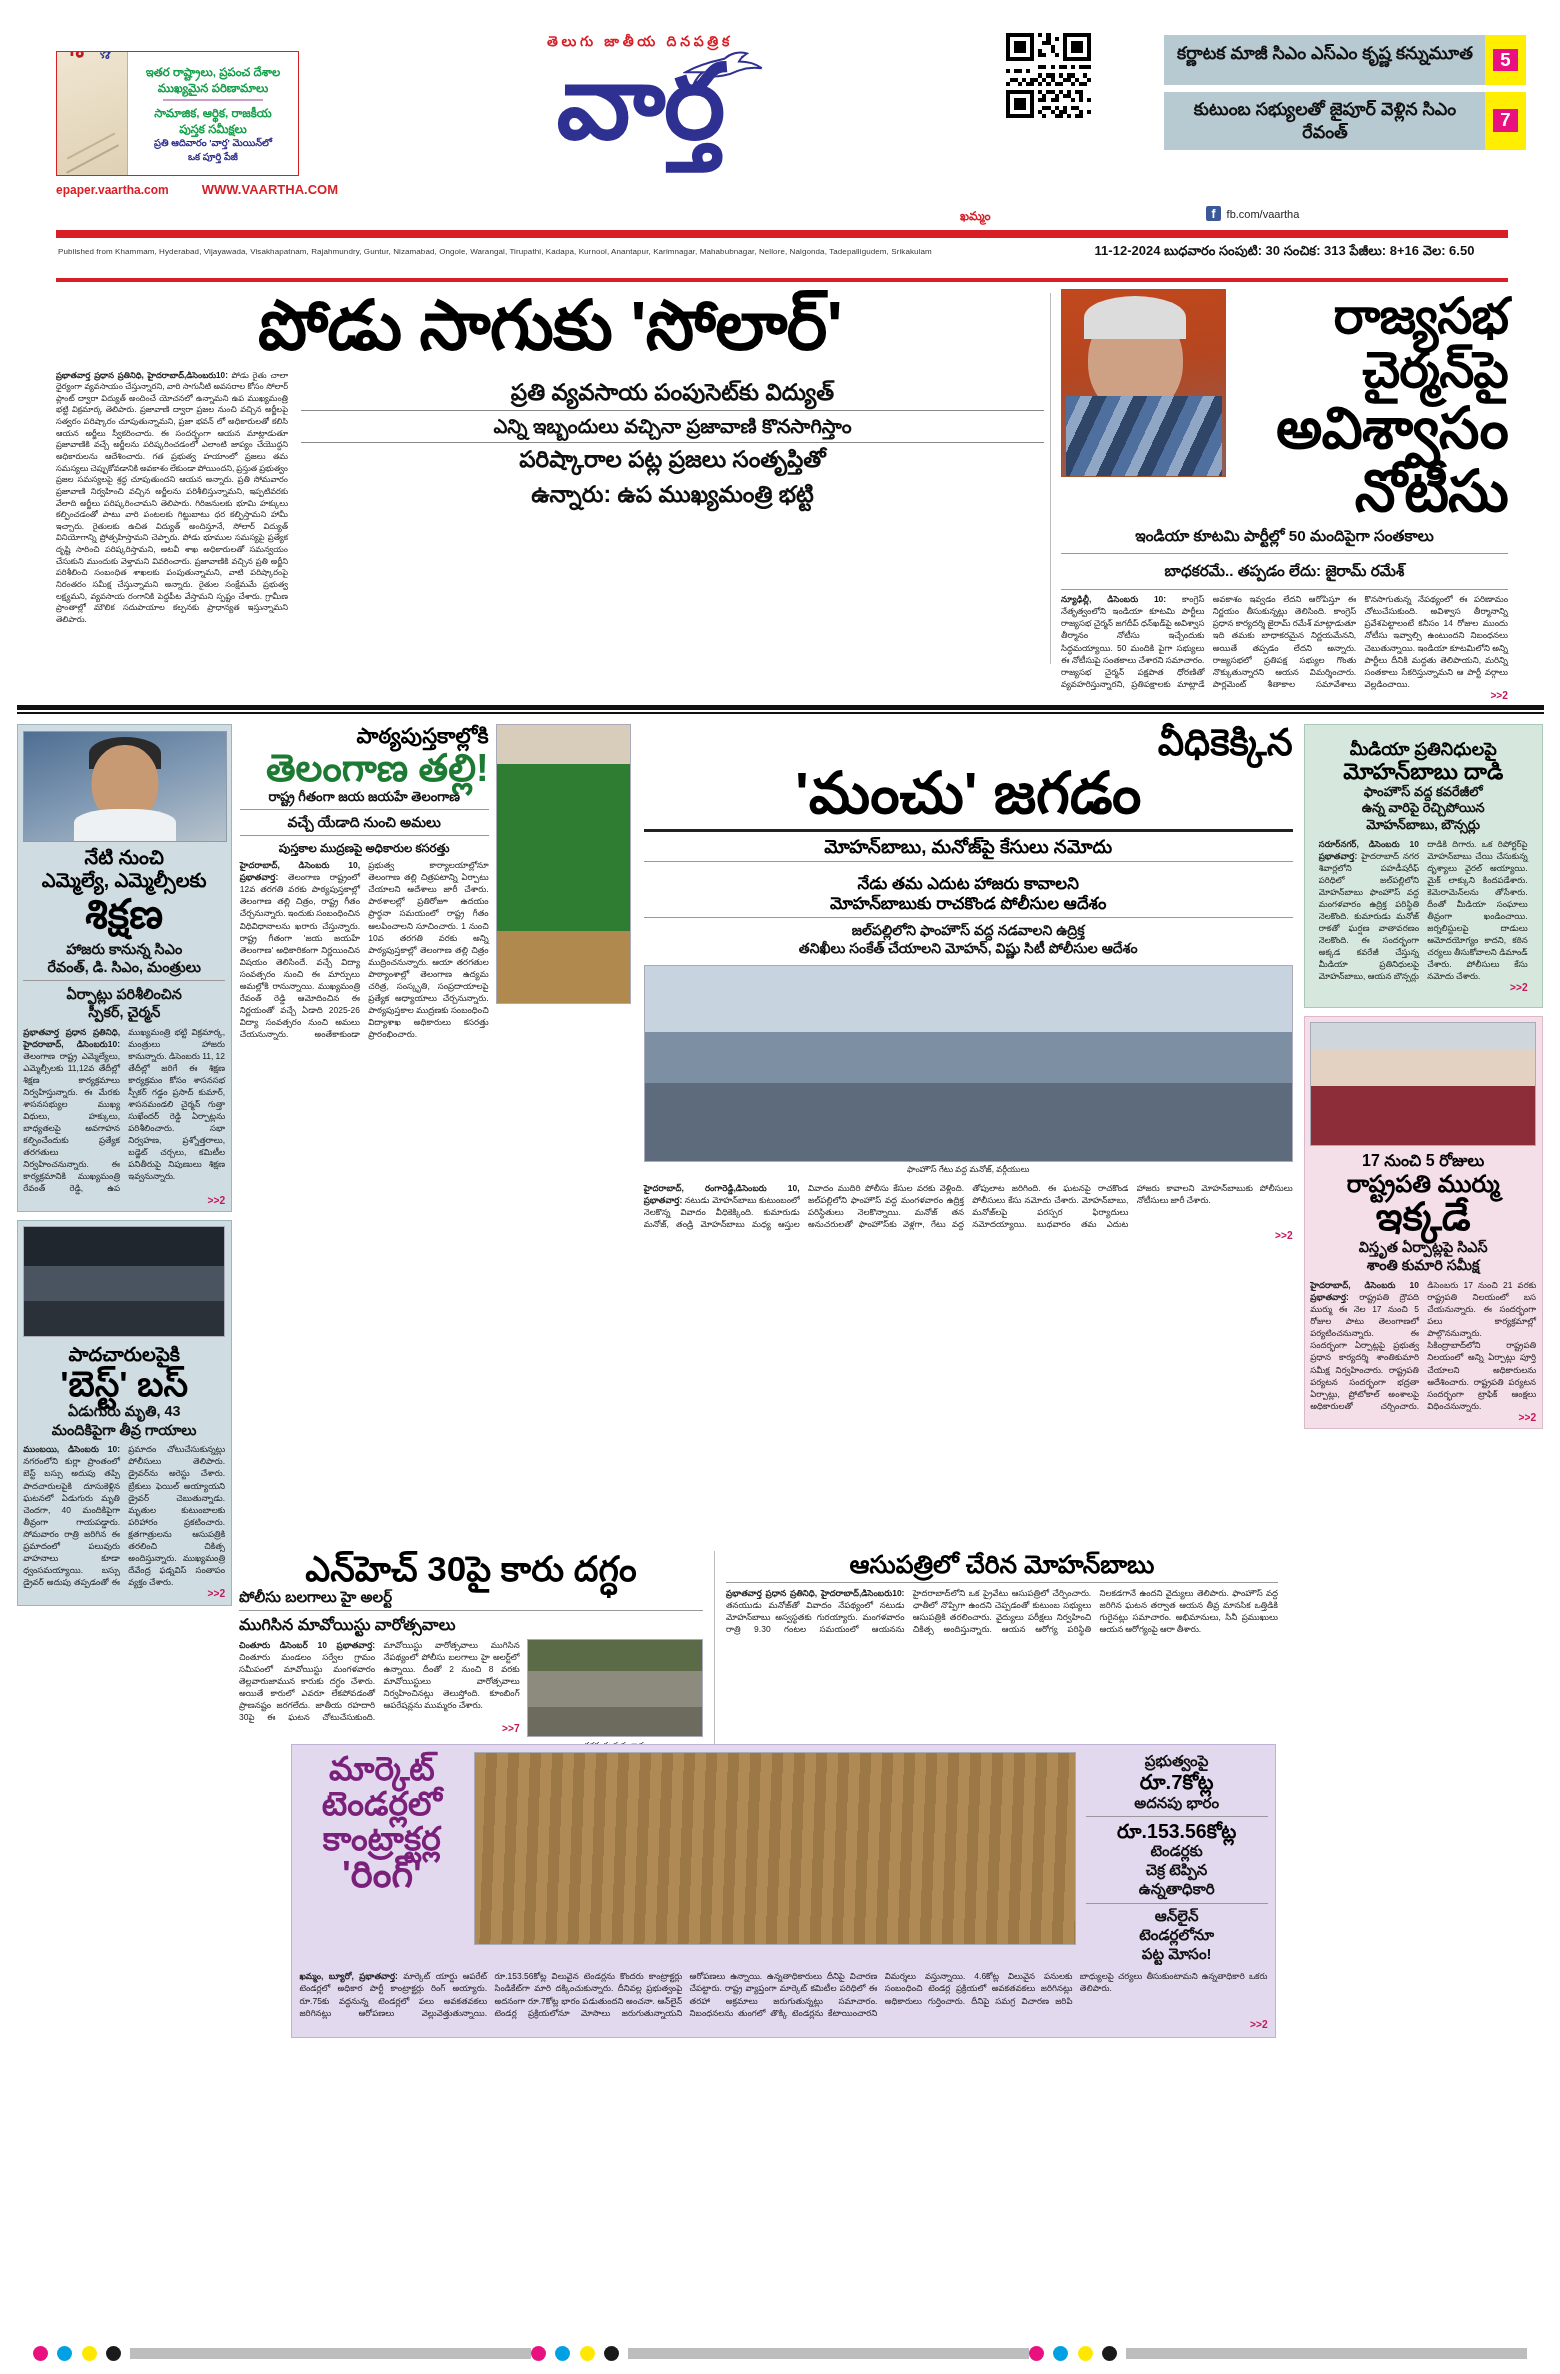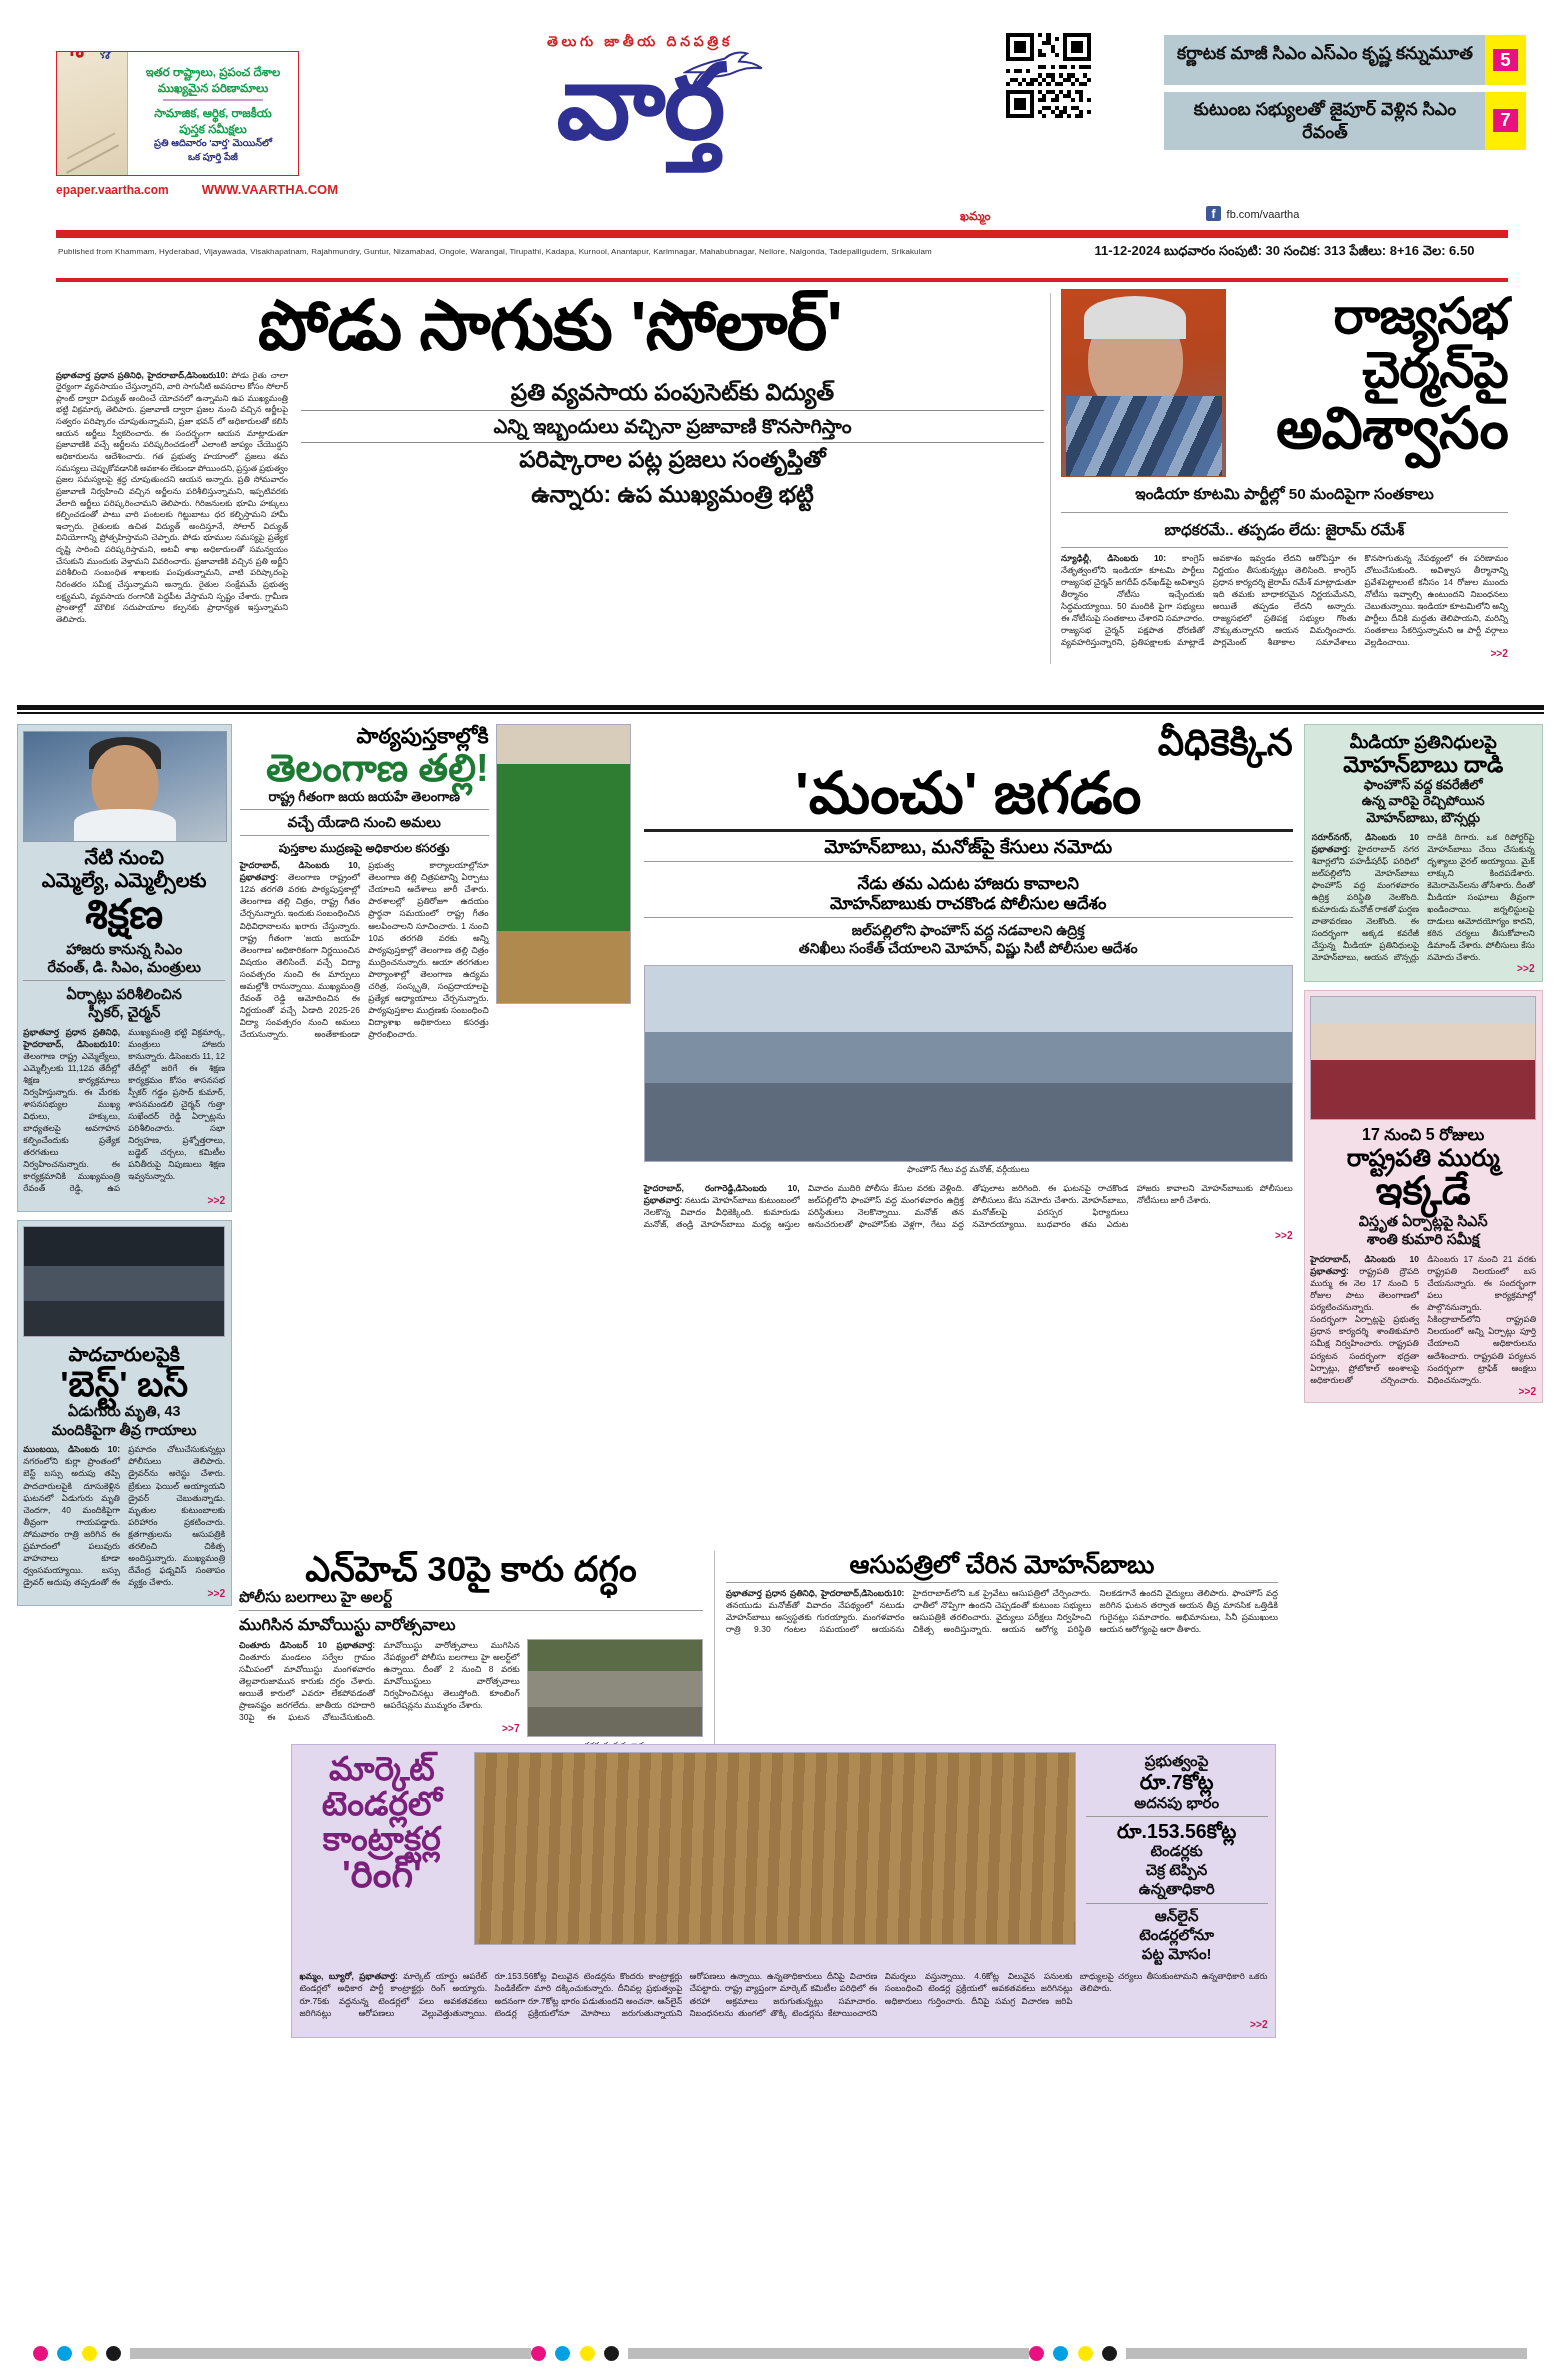--- a/index.html
+++ b/index.html
@@ -398,20 +398,21 @@
     </div>
 
     <div class="lead-right">
       <div class="right-photo">
         <div class="f2"></div>
         <div class="h2h"></div>
         <div class="scarf"></div>
       </div>
       <div class="h2-right">రాజ్యసభ చైర్మన్‌పై</div>
       <div class="h2-right" style="font-size:58px;">అవిశ్వాసం</div>
+      <div class="h2-right" style="font-size:58px;">నోటీసు</div>
       <div style="clear:both;"></div>
       <div class="sub-right">ఇండియా కూటమి పార్టీల్లో 50 మందిపైగా సంతకాలు</div>
       <div class="rule"></div>
       <div class="sub-right">బాధకరమే.. తప్పడం లేదు: జైరామ్ రమేశ్</div>
       <div class="rule"></div>
       <div class="body-col cols3" style="margin-top:3.7px;">
         <b>న్యూఢిల్లీ, డిసెంబరు 10:</b>
         <span>కాంగ్రెస్ నేతృత్వంలోని ఇండియా కూటమి పార్టీలు రాజ్యసభ చైర్మన్ జగదీప్ ధన్‌ఖడ్‌పై అవిశ్వాస తీర్మానం నోటీసు ఇచ్చేందుకు సిద్ధమయ్యాయి. 50 మందికి పైగా సభ్యులు ఈ నోటీసుపై సంతకాలు చేశారని సమాచారం. రాజ్యసభ చైర్మన్ పక్షపాత ధోరణితో వ్యవహరిస్తున్నారని, ప్రతిపక్షాలకు మాట్లాడే అవకాశం ఇవ్వడం లేదని ఆరోపిస్తూ ఈ నిర్ణయం తీసుకున్నట్లు తెలిసింది. కాంగ్రెస్ ప్రధాన కార్యదర్శి జైరామ్ రమేశ్ మాట్లాడుతూ ఇది తమకు బాధాకరమైన నిర్ణయమేనని, అయితే తప్పడం లేదని అన్నారు. రాజ్యసభలో ప్రతిపక్ష సభ్యుల గొంతు నొక్కుతున్నారని ఆయన విమర్శించారు. పార్లమెంట్ శీతాకాల సమావేశాలు కొనసాగుతున్న నేపథ్యంలో ఈ పరిణామం చోటుచేసుకుంది. అవిశ్వాస తీర్మానాన్ని ప్రవేశపెట్టాలంటే కనీసం 14 రోజుల ముందు నోటీసు ఇవ్వాల్సి ఉంటుందని నిబంధనలు చెబుతున్నాయి. ఇండియా కూటమిలోని అన్ని పార్టీలు దీనికి మద్దతు తెలిపాయని, మరిన్ని సంతకాలు సేకరిస్తున్నామని ఆ పార్టీ వర్గాలు వెల్లడించాయి.</span>
       </div>
       <div class="more">&gt;&gt;2</div>
@@ -504,21 +505,21 @@
       </div>
 
       <div class="body-col cols4" style="margin-top:3.7px;">
         <b>హైదరాబాద్, రంగారెడ్డి,డిసెంబరు 10, ప్రభాతవార్త:</b>
         <span>నటుడు మోహన్‌బాబు కుటుంబంలో నెలకొన్న వివాదం వీధికెక్కింది. కుమారుడు మనోజ్, తండ్రి మోహన్‌బాబు మధ్య ఆస్తుల వివాదం ముదిరి పోలీసు కేసుల వరకు వెళ్లింది. జల్‌పల్లిలోని ఫాం‌హౌస్ వద్ద మంగళవారం ఉద్రిక్త పరిస్థితులు నెలకొన్నాయి. మనోజ్ తన అనుచరులతో ఫాం‌హౌస్‌కు వెళ్లగా, గేటు వద్ద తోపులాట జరిగింది. ఈ ఘటనపై రాచకొండ పోలీసులు కేసు నమోదు చేశారు. మోహన్‌బాబు, మనోజ్‌లపై పరస్పర ఫిర్యాదులు నమోదయ్యాయి. బుధవారం తమ ఎదుట హాజరు కావాలని మోహన్‌బాబుకు పోలీసులు నోటీసులు జారీ చేశారు.</span>
       </div>
       <div class="more">&gt;&gt;2</div>
     </div>
 
     <div class="col-r">
-      <div class="panel panel-mint" style="padding:7px;">
+      <div class="panel panel-mint" style="padding:14px;">
         <div class="hd-md" style="font-size:17.6px;">మీడియా ప్రతినిధులపై</div>
         <div class="hd-lg" style="font-size:22px;">మోహన్‌బాబు దాడి</div>
         <div class="hd-sm" style="font-size:13px;">ఫాం‌హౌస్ వద్ద కవరేజీలో</div>
         <div class="hd-sm" style="font-size:13px;">ఉన్న వారిపై రెచ్చిపోయిన</div>
         <div class="hd-sm" style="font-size:13px;">మోహన్‌బాబు, బౌన్సర్లు</div>
         <div class="body-col cols2" style="margin-top:4.6px;">
           <b>సరూర్‌నగర్, డిసెంబరు 10 ప్రభాతవార్త:</b>
           <span>హైదరాబాద్ నగర శివార్లలోని పహడీషరీఫ్ పరిధిలో జల్‌పల్లిలోని మోహన్‌బాబు ఫాం‌హౌస్ వద్ద మంగళవారం ఉద్రిక్త పరిస్థితి నెలకొంది. కుమారుడు మనోజ్ రాకతో ఘర్షణ వాతావరణం నెలకొంది. ఈ సందర్భంగా అక్కడ కవరేజీ చేస్తున్న మీడియా ప్రతినిధులపై మోహన్‌బాబు, ఆయన బౌన్సర్లు దాడికి దిగారు. ఒక రిపోర్టర్‌పై మోహన్‌బాబు చేయి చేసుకున్న దృశ్యాలు వైరల్ అయ్యాయి. మైక్ లాక్కుని కిందపడేశారు. కెమెరామెన్‌లను తోసేశారు. దీంతో మీడియా సంఘాలు తీవ్రంగా ఖండించాయి. జర్నలిస్టులపై దాడులు ఆమోదయోగ్యం కాదని, కఠిన చర్యలు తీసుకోవాలని డిమాండ్ చేశారు. పోలీసులు కేసు నమోదు చేశారు.</span>
         </div>
         <div class="more">&gt;&gt;2</div>

